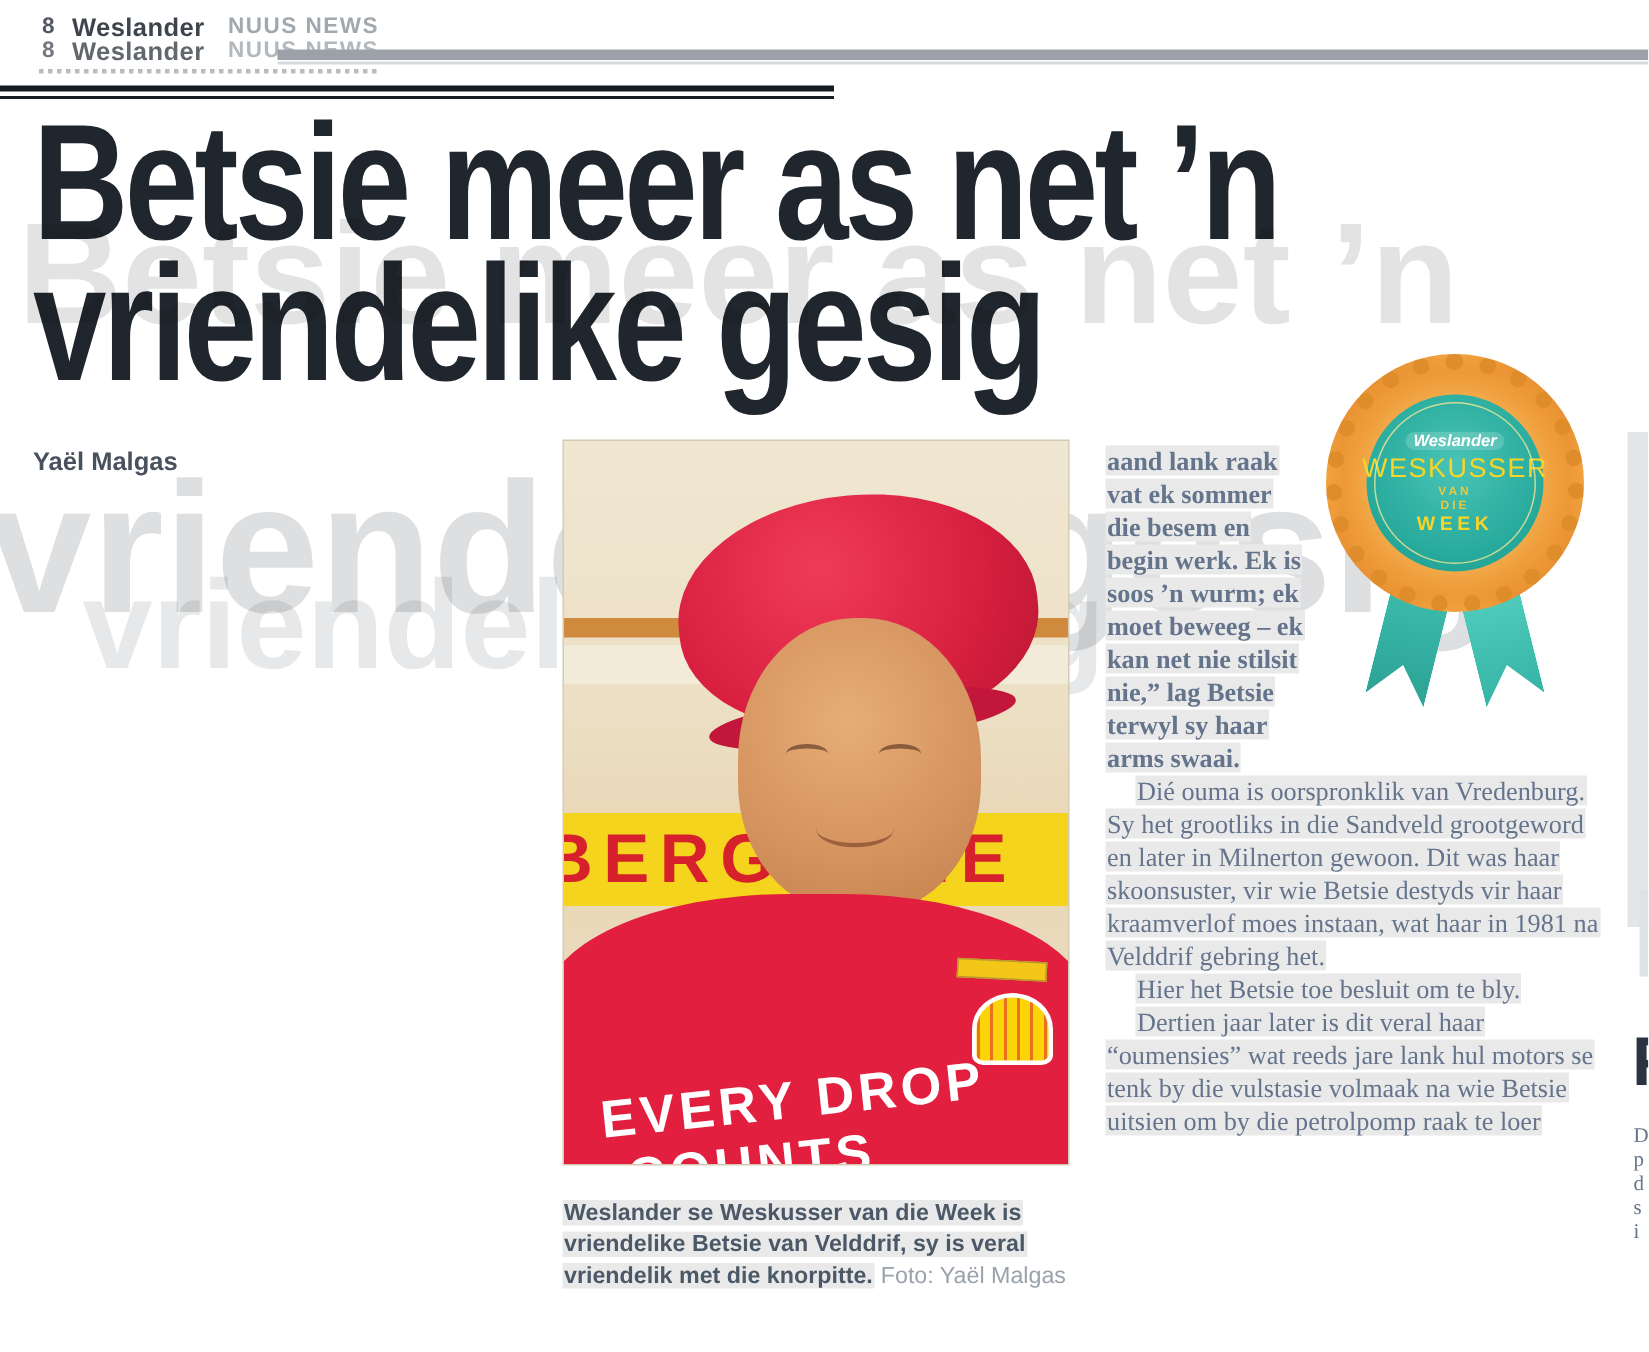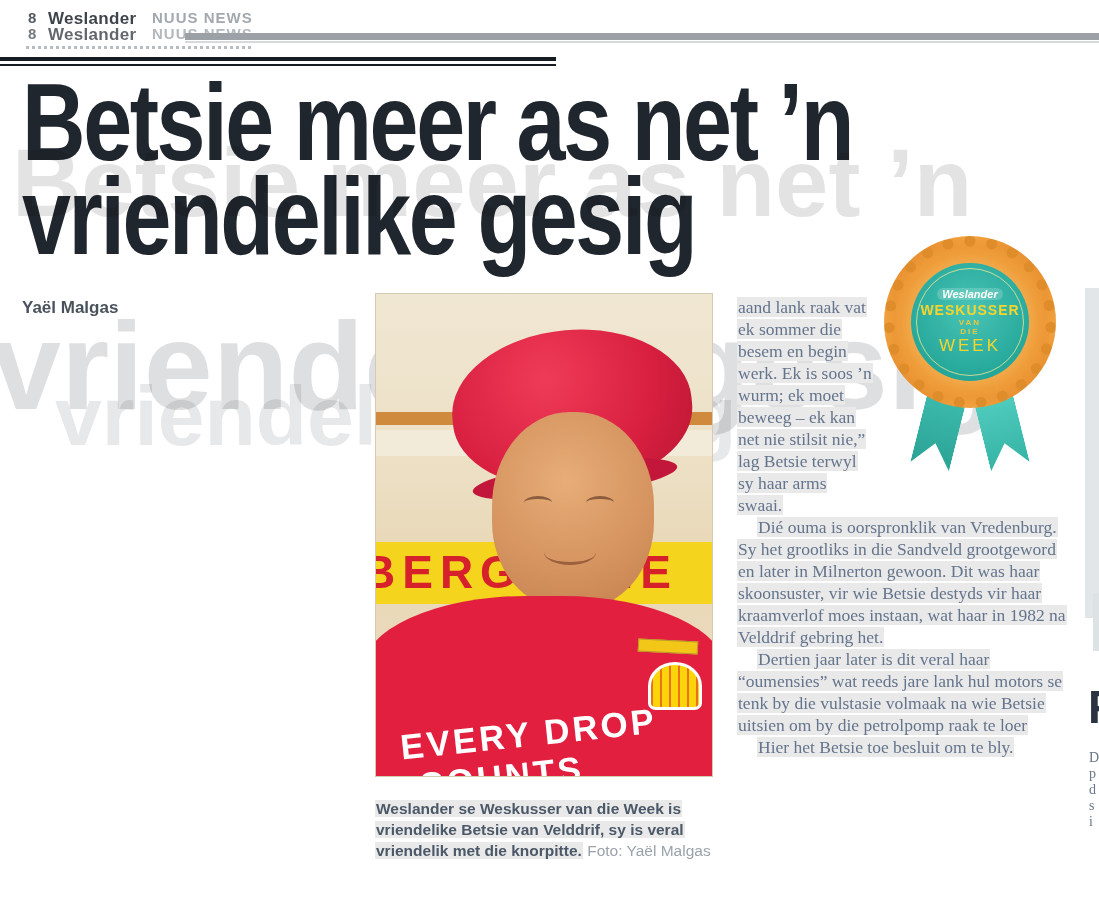--- a/index.html
+++ b/index.html
@@ -40,21 +40,21 @@
   .g2 { left:-8px; top:295px; font-size:124px; opacity:.15; }
   .g3 { left:55px; top:368px; font-size:84px;  opacity:.11; }
   .dash-overlay { position:absolute; left:378px; top:330px; width:252px; height:160px; opacity:.38; }
   .frag-line { position:absolute; background:#23282e; opacity:.6; }
 
   
   .byline { position:absolute; left:22px; top:298px; font-family:"Liberation Sans", sans-serif;
             font-weight:700; font-size:17px; color:#49525c; }
   .col { position:absolute; font-size:17.5px; line-height:22px; color:#64748c; }
   .col p { margin:0; text-indent:20px; }
-  .col p.noindent { text-indent:0; }
+  .col p.noindent { text-indent:0;font-weight:bold; }
   .hl { background:#e9e9e9; -webkit-box-decoration-break:clone; box-decoration-break:clone; padding:0 1px; }
   .col1 { left:22px;  top:340px; width:338px; }
   .col3 { left:737px; top:296px; width:332px; }
   .badge-spacer { float:right; width:196px; height:212px; }
 
   
   .photo { position:absolute; left:375px; top:293px; width:336px; height:482px; overflow:hidden;
            background:linear-gradient(180deg,#f0e7d3 0%,#ecdfc3 38%,#e8d7b6 55%,#ecdfc3 100%);
            border:1px solid #d6cab2; }
   .band-orange { position:absolute; left:0; top:118px; width:100%; height:13px; background:#cf8a3e; }
@@ -107,23 +107,23 @@
              border:11px dotted #df8c2b;
              background:radial-gradient(circle, #f8cf7a 25%, #ef9d3a 65%, #e2842a 100%); }
   .rosette-inner { position:absolute; inset:16px; border-radius:50%;
              background:radial-gradient(circle at 50% 40%, #49c4b6, #25a89a 70%, #1f9a8d);
              display:flex; flex-direction:column; align-items:center; justify-content:center;
              text-align:center; font-family:"Liberation Sans", sans-serif; }
   .rosette-inner::before { content:""; position:absolute; inset:5px; border:1px solid rgba(255,235,150,.75);
              border-radius:50%; }
   .bd-brand { font-size:11px; font-weight:700; font-style:italic; color:#fff;
               background:rgba(255,255,255,.18); border-radius:6px; padding:0 5px; margin-bottom:2px; }
-  .bd-t1 { font-size:14px; font-weight:700; color:#f6d52b; letter-spacing:1px; }
+  .bd-t1 { font-size:18px; font-weight:400; color:#f6d52b; letter-spacing:1px; }
   .bd-sm { font-size:8px; font-weight:700; color:#eac83e; letter-spacing:2px; }
-  .bd-t4 { font-size:17px; font-weight:400; color:#f6d52b; letter-spacing:3px; }
+  .bd-t4 { font-size:13px; font-weight:700; color:#f6d52b; letter-spacing:3px; }
 
   
   .edge-strip  { position:absolute; left:1085px; top:288px; width:14px; height:330px; background:#e2e6e9; }
   .edge-strip2 { position:absolute; left:1093px; top:593px; width:6px; height:58px; background:#dde2e5; }
   .edge-big { position:absolute; left:1088px; top:680px; width:11px; height:52px; overflow:hidden;
               font-family:"Liberation Sans", sans-serif; font-weight:700; font-size:46px; color:#2b3340; }
   .edge-frags { position:absolute; left:1089px; top:750px; width:10px; overflow:hidden;
               font-size:14px; line-height:16px; color:#66758a; }
 </style>
 </head>
@@ -202,23 +202,23 @@
       <div class="l1">EVERY DROP</div>
       <div class="l2">COUNTS</div>
     </div>
   </div>
 
   <p class="caption"><span class="cap-bold hl">Weslander se Weskusser van die Week is vriendelike Betsie van Velddrif, sy is veral vriendelik met die knorpitte.</span> <span class="cap-credit">Foto: Yaël Malgas</span></p>
 
   <div class="col col3">
     <div class="badge-spacer"></div>
     <p class="noindent"><span class="hl">aand lank raak vat ek sommer die besem en begin werk. Ek is soos ’n wurm; ek moet beweeg – ek kan net nie stilsit nie,” lag Betsie terwyl sy haar arms swaai.</span></p>
-    <p><span class="hl">Dié ouma is oorspronklik van Vredenburg. Sy het grootliks in die Sandveld grootgeword en later in Milnerton gewoon. Dit was haar skoonsuster, vir wie Betsie destyds vir haar kraamverlof moes instaan, wat haar in 1982 na Velddrif gebring het.</span></p>
+    <p><span class="hl">Dié ouma is oorspronklik van Vredenburg. Sy het grootliks in die Sandveld grootgeword en later in Milnerton gewoon. Dit was haar skoonsuster, vir wie Betsie destyds vir haar kraamverlof moes instaan, wat haar in 1981 na Velddrif gebring het.</span></p>
+    <p><span class="hl">Hier het Betsie toe besluit om te bly.</span></p>
     <p><span class="hl">Dertien jaar later is dit veral haar “oumensies” wat reeds jare lank hul motors se tenk by die vulstasie volmaak na wie Betsie uitsien om by die petrolpomp raak te loer</span></p>
-    <p><span class="hl">Hier het Betsie toe besluit om te bly.</span></p>
   </div>
 
   <div class="badge">
     <div class="ribbon l"></div>
     <div class="ribbon r"></div>
     <div class="rosette">
       <div class="rosette-inner">
         <div class="bd-brand">Weslander</div>
         <div class="bd-t1">WESKUSSER</div>
         <div class="bd-sm">VAN</div>

